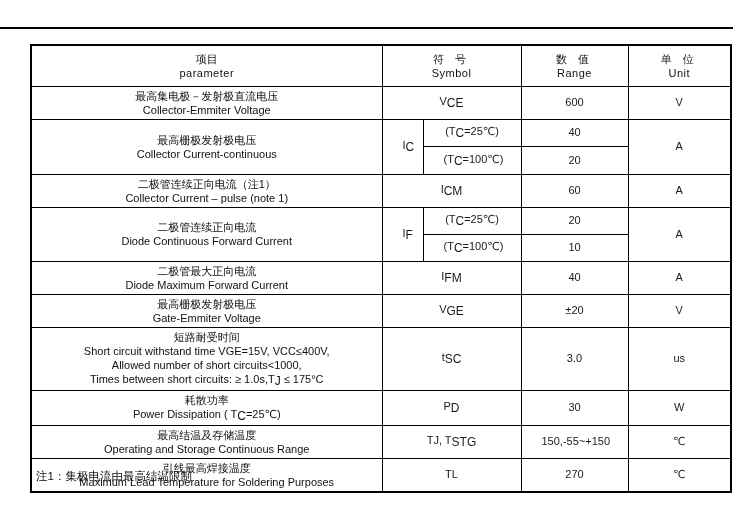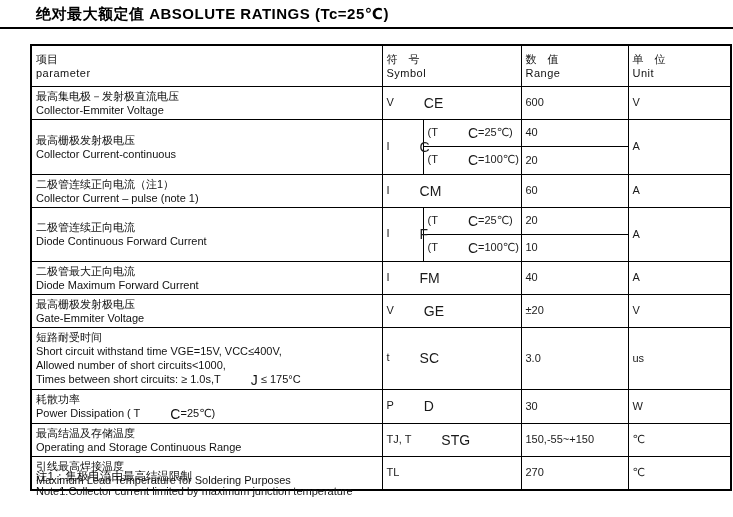--- a/index.html
+++ b/index.html
@@ -25,43 +25,42 @@
 
   table.ratings {
     position: absolute; left: 30px; top: 44px; width: 700px;
     border-collapse: collapse; table-layout: fixed;
     border: 2px solid #000;
   }
   table.ratings td {
     border: 1px solid #000;
     font-size: 11px;
     vertical-align: middle;
-    padding: 2px 4px;
-    text-align: left;
+    padding: 2px 20px;
+    text-align: center;
     line-height: 13px;
   }
   td.param { text-align: left; padding-left: 7px; padding-right: 6px; }
   .cn { font-size: 11px; line-height: 14px; }
   .en { font-size: 11px; line-height: 14px; }
   .hdr .cn { letter-spacing: 4px; }
   .hdr .en { font-weight: normal; letter-spacing: 0.5px; }
   .hdr.param .cn { letter-spacing: 0; }
-  .sub { font-size: 14px; vertical-align: -2px; letter-spacing: 0; margin-left: 30px; }
+  .sub { font-size: 12px; vertical-align: -2px; letter-spacing: 0; }
   td.val, td.unit, td.sym, td.cond { color: #1a1a1a; }
   td.cond { font-size: 10.5px; }
   .notes { position: absolute; left: 36px; top: 468px; }
   .notes .cn { font-size: 11.5px; line-height: 16px; }
   .notes .en { font-size: 11px; line-height: 15px; }
 </style>
 </head>
 <body>
 
 <div class="page">
 
-  <div class="doc-title">绝对最大额定值 ABSOLUTE RATINGS (Tc=25℃)</div>
   <div class="title-rule"></div>
 
   <table class="ratings">
     <colgroup>
       <col style="width:351px">
         <col style="width:41px">
         <col style="width:98px">
         <col style="width:107px">
         <col style="width:103px">
     </colgroup>
@@ -195,16 +194,15 @@
       </td>
       <td class="sym" colspan="2">TL</td>
       <td class="val">270</td>
       <td class="unit">℃</td>
     </tr>
   </tbody>
     </table>
 
   <div class="notes">
     <div class="cn">注1：集极电流由最高结温限制</div>
-    <div class="en">Note1:Collector current limited by maximum junction temperature</div>
   </div>
 
 </div>
 
 </body></html>

